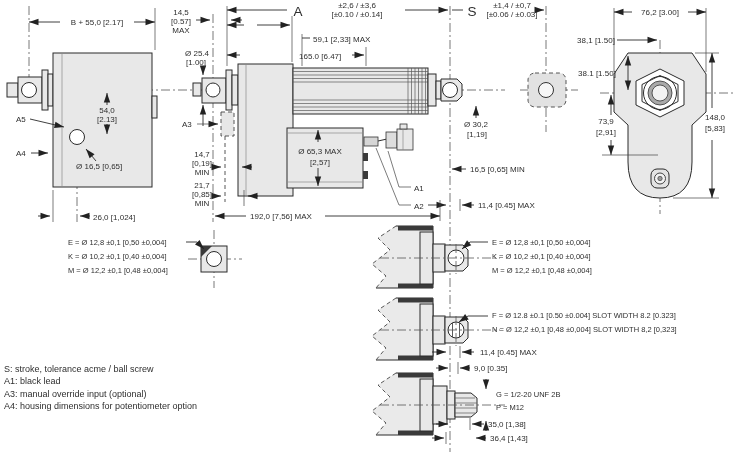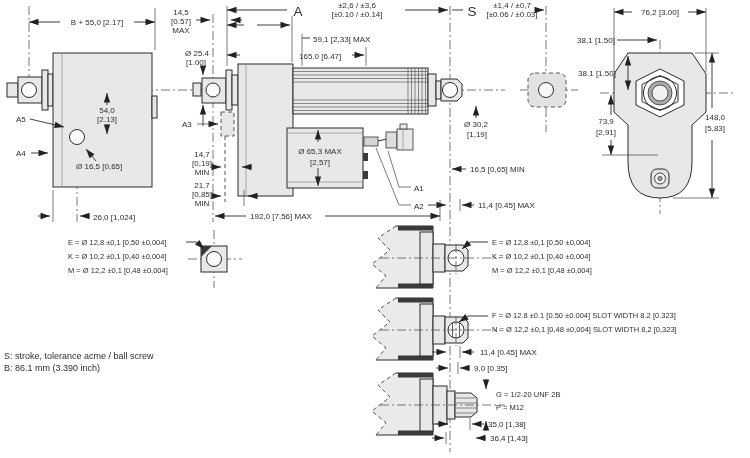--- a/index.html
+++ b/index.html
@@ -13,21 +13,21 @@
   .st{stroke:#2b2b2b;stroke-width:1;fill:none;}
   .fillg{fill:#e8e8e8;stroke:#2b2b2b;stroke-width:1;}
   .fillw{fill:#ffffff;stroke:#2b2b2b;stroke-width:1;}
   .thin{stroke:#8a8a8a;stroke-width:.7;}
   .rib{stroke:#5a5a5a;stroke-width:.7;}
   .cl{stroke:#555;stroke-width:.8;stroke-dasharray:9 3 2 3;fill:none;}
   .dsh{stroke:#444;stroke-width:.9;stroke-dasharray:4 3;}
   .dim{stroke:#2b2b2b;stroke-width:.9;fill:none;}
   .ext{stroke:#444;stroke-width:.7;fill:none;}
   .dark{fill:#3a3a3a;}
-  #legend{position:absolute;left:4px;top:350px;width:330px;font-size:9px;
+  #legend{position:absolute;left:4px;top:363px;width:330px;font-size:9px;
           line-height:12.3px;color:#2e2e2e;}
 </style>
 </head>
 <body>
 
 <div id="stage">
 
 <svg width="750" height="458" viewBox="0 0 750 458">
   <defs>
     <marker id="mE" markerUnits="userSpaceOnUse" markerWidth="11" markerHeight="8" refX="10" refY="4" orient="auto">
@@ -326,16 +326,18 @@
     <text class="t8" x="474" y="371">9,0 [0.35]</text>
     <text class="t75" x="496" y="397">G = 1/2-20 UNF 2B</text>
     <text class="t75" x="496" y="410">P = M12</text>
     <text class="t8" x="488" y="427">35,0 [1,38]</text>
     <text class="t8" x="490" y="441">36,4 [1,43]</text>
   </g>
 </svg>
 
 <div id="legend">
   <div>S: stroke, tolerance acme / ball screw</div>
-  <div>B: 86.1 mm (3.390 inch)</div>
+  <div>A1: black lead</div>
+  <div>A3: manual override input (optional)</div>
+  <div>A4: housing dimensions for potentiometer option</div>
 </div>
 
 </div>
 
 </body></html>

